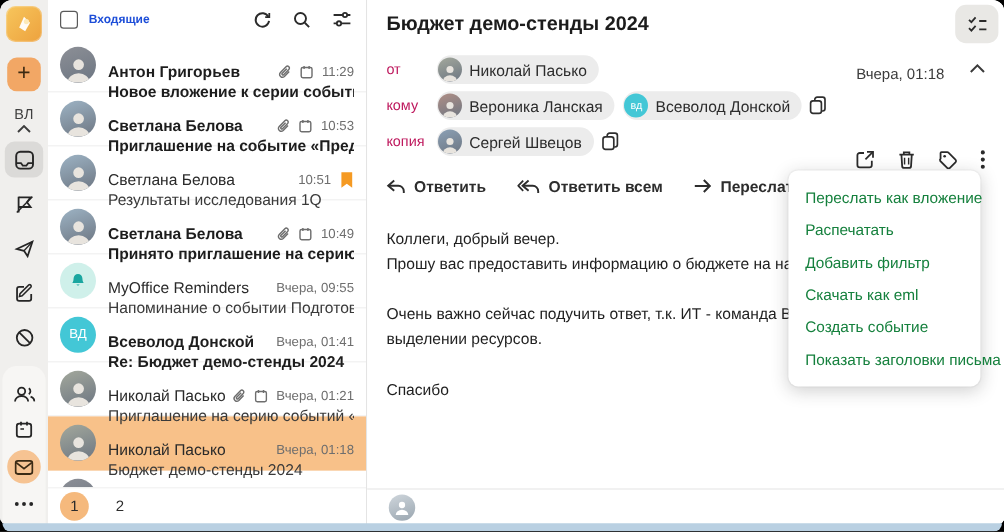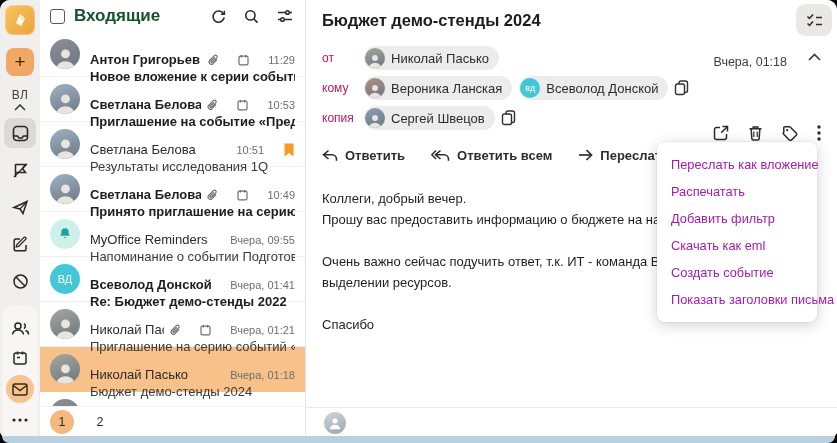--- a/index.html
+++ b/index.html
@@ -18,30 +18,30 @@
   .rail-icon{width:32px;height:30px;margin-top:7px;border-radius:8px;display:flex;align-items:center;justify-content:center;}
   .rail-icon.active{background:#dbdad8;}
   .rail-apps{position:absolute;bottom:0;left:2px;width:36px;background:#f7f6f4;border-radius:12px 12px 0 0;display:flex;flex-direction:column;align-items:center;padding:6px 0 4px;}
   .rail-apps .rail-icon{margin-top:4px;width:30px;height:26px;}
   .app-active{width:28px;height:28px;border-radius:50%;background:#f6c392;display:flex;align-items:center;justify-content:center;margin-top:4px;}
 
   
   .list{width:265px;flex:0 0 265px;border-right:1px solid #e4e4e4;display:flex;flex-direction:column;position:relative;background:#fff;}
   .list-header{height:32px;flex:0 0 32px;display:flex;align-items:center;padding:0 12px 0 10px;}
   .cbx{width:13px;height:13px;border:1.5px solid #5a5a5a;border-radius:3px;margin-right:9px;}
-  .list-title{font-size:17px;font-weight:bold;color:#14532d;flex:1;}
+  .list-title{font-size:10px;font-weight:bold;color:#1d4ed8;flex:1;}
   .hdr-ic{margin-left:18px;display:flex;align-items:center;cursor:pointer;}
   .rows{flex:1;overflow:hidden;}
   .mail-row{height:44px;display:flex;align-items:center;padding:0 10px 0 10px;border-bottom:1px solid #f0f0f0;cursor:pointer;}
   .mail-row.sel{background:#f8c189;border-bottom-color:#f8c189;}
   .avatar{width:30px;height:30px;border-radius:50%;flex:0 0 30px;margin-right:10px;overflow:hidden;display:flex;align-items:center;justify-content:center;font-size:11px;color:#fff;}
   .row-main{flex:1;min-width:0;}
   .row-top{display:flex;align-items:center;margin-top:28px;}
   .row-name{font-size:13px;color:#2a2a2a;flex:1;min-width:0;white-space:nowrap;overflow:hidden;}
-  .row-meta{display:flex;align-items:center;gap:19px;margin-left:6px;}
+  .row-meta{display:flex;align-items:center;gap:7px;margin-left:6px;}
   .row-time{font-size:11px;color:#6e6e6e;white-space:nowrap;}
   .row-subj{font-size:13px;color:#3a3a3a;white-space:nowrap;overflow:hidden;margin-top:2px;}
   .mail-row.unread .row-name,.mail-row.unread .row-subj{font-weight:bold;color:#1d1d1d;}
   .pager{position:absolute;left:0;right:0;bottom:0;height:30px;background:#fff;display:flex;align-items:center;padding-left:10px;gap:14px;border-top:1px solid #f2f2f2;}
   .page-dot{width:24px;height:24px;border-radius:50%;display:flex;align-items:center;justify-content:center;font-size:12.5px;color:#2c2c2c;cursor:pointer;}
   .page-dot.cur{background:#f5b97d;}
 
   
   .content{flex:1;position:relative;background:#fff;}
   .msg-subject{font-size:16.5px;font-weight:bold;color:#1c1c1c;padding:11px 0 0 16px;}
@@ -64,21 +64,21 @@
 
   .body-text{margin:18px 0 0 16px;font-size:13px;color:#1f1f1f;line-height:21px;}
   .body-text p{margin:0;white-space:nowrap;overflow:hidden;}
   .body-text p.gap{height:21px;}
 
   .reply-bar{position:absolute;left:0;right:0;bottom:0;height:29px;border-top:1px solid #e8e8e8;display:flex;align-items:center;padding-left:18px;background:#fff;}
   .reply-bar .avatar{width:22px;height:22px;flex:0 0 22px;margin-right:9px;}
   .reply-placeholder{font-size:13px;color:#8d8d8d;}
 
   .ctx-menu{position:absolute;top:142px;right:20px;width:160px;background:#fff;border-radius:8px;box-shadow:0 3px 14px rgba(40,40,40,.22),0 0 0 1px rgba(0,0,0,.03);padding:9px 0;z-index:30;}
-  .ctx-item{font-size:12.8px;color:#a21caf;padding:6px 14px;white-space:nowrap;cursor:pointer;}
+  .ctx-item{font-size:12.8px;color:#15803d;padding:6px 14px;white-space:nowrap;cursor:pointer;}
 
   svg{display:block;}
   .ph-av{background:linear-gradient(160deg,#cfd6dc,#9aa6b0);}
 </style>
 </head>
 <body>
 
 <div class="window">
   <div class="app">
 
@@ -333,21 +333,21 @@
             <div class="avatar" style="background: rgb(67, 199, 214);">ВД</div>
             <div class="row-main">
               <div class="row-top">
                 <div class="row-name">Всеволод Донской</div>
                 <div class="row-meta">
 
                   <span class="row-time">Вчера, 01:41</span>
 
                 </div>
               </div>
-              <div class="row-subj">Re: Бюджет демо-стенды 2022</div>
+              <div class="row-subj">Re: Бюджет демо-стенды 2024</div>
             </div>
           </div>
 
           <div class="mail-row">
             <div class="avatar" style="background: linear-gradient(160deg, rgb(163, 168, 156) 0%, rgb(109, 118, 130) 100%);">
               <svg width="70%" height="70%" viewBox="0 0 16 16" style="margin-top:30%">
                 <circle cx="8" cy="4.5" r="3.4" fill="#e8e4de"></circle>
                 <path d="M1 16 a7 6 0 0 1 14 0 Z" fill="#e8e4de"></path>
               </svg>
             </div>

